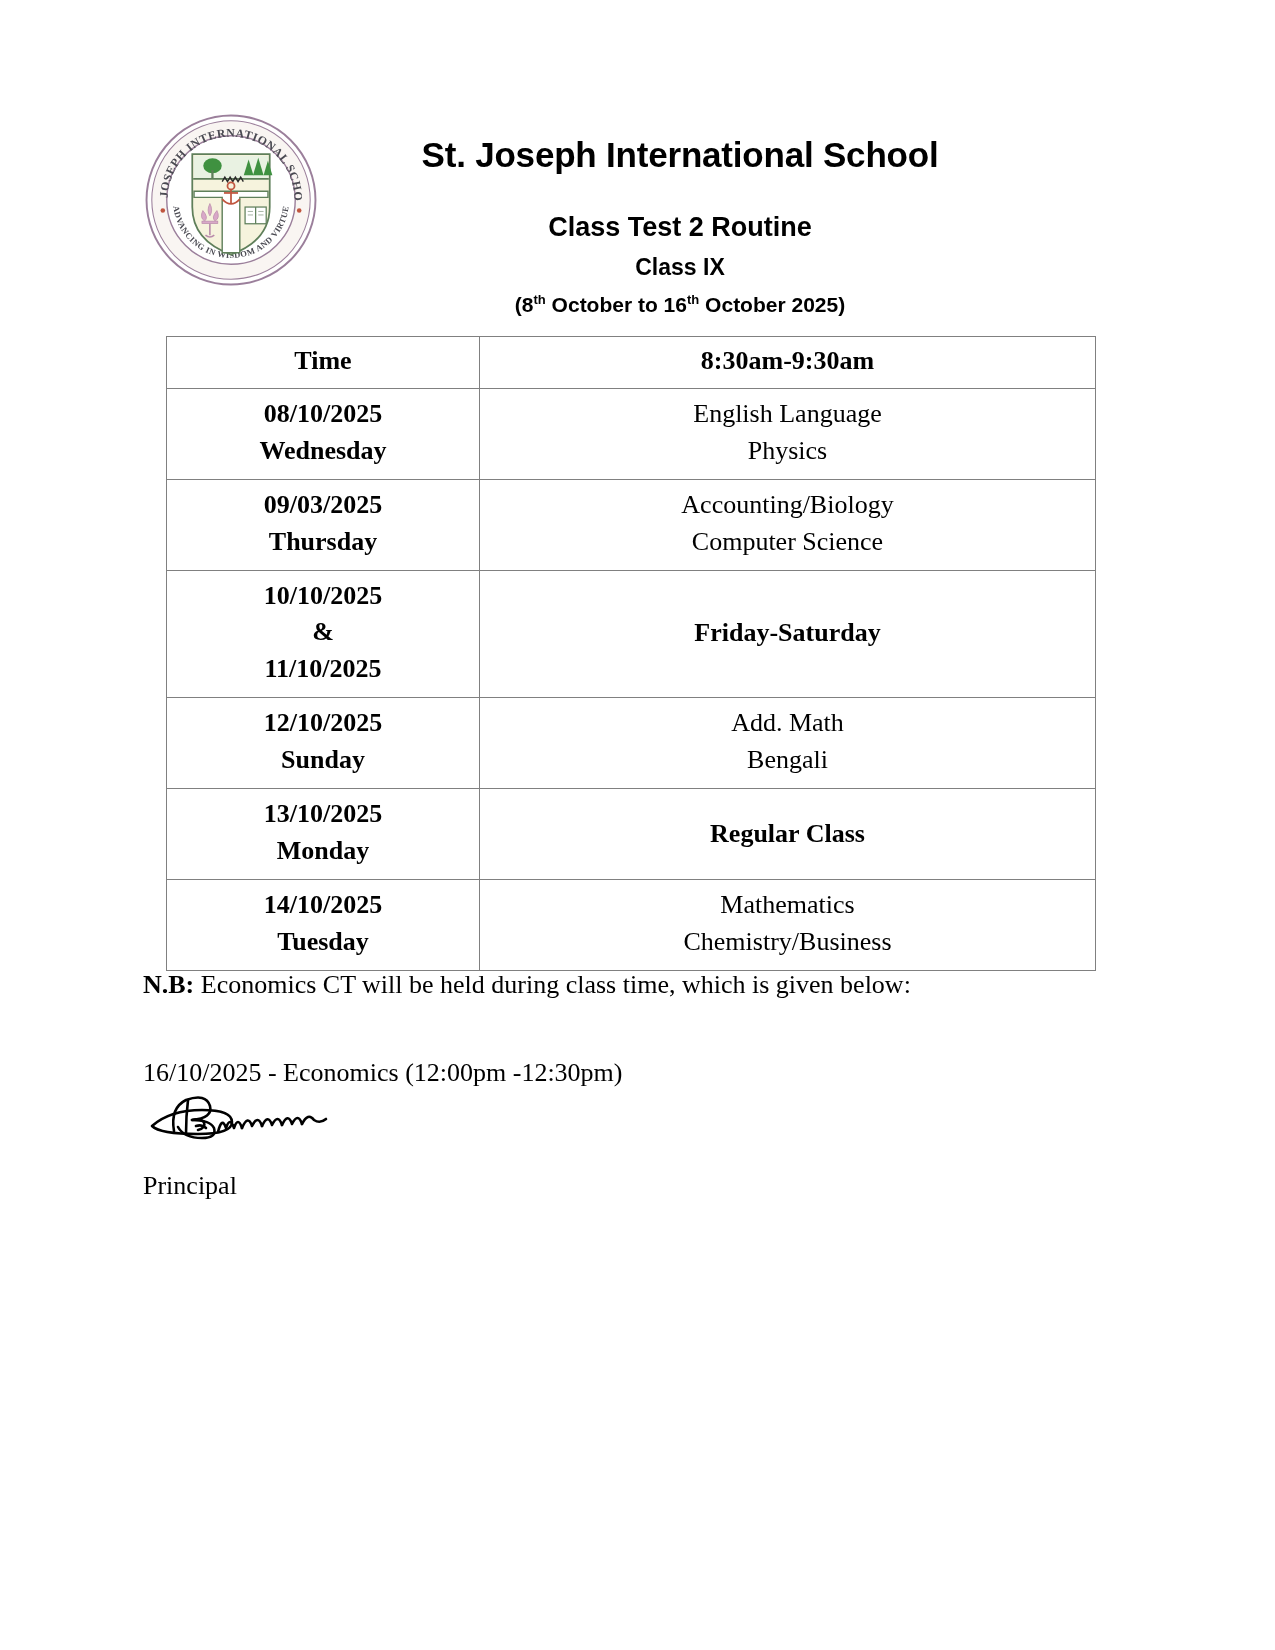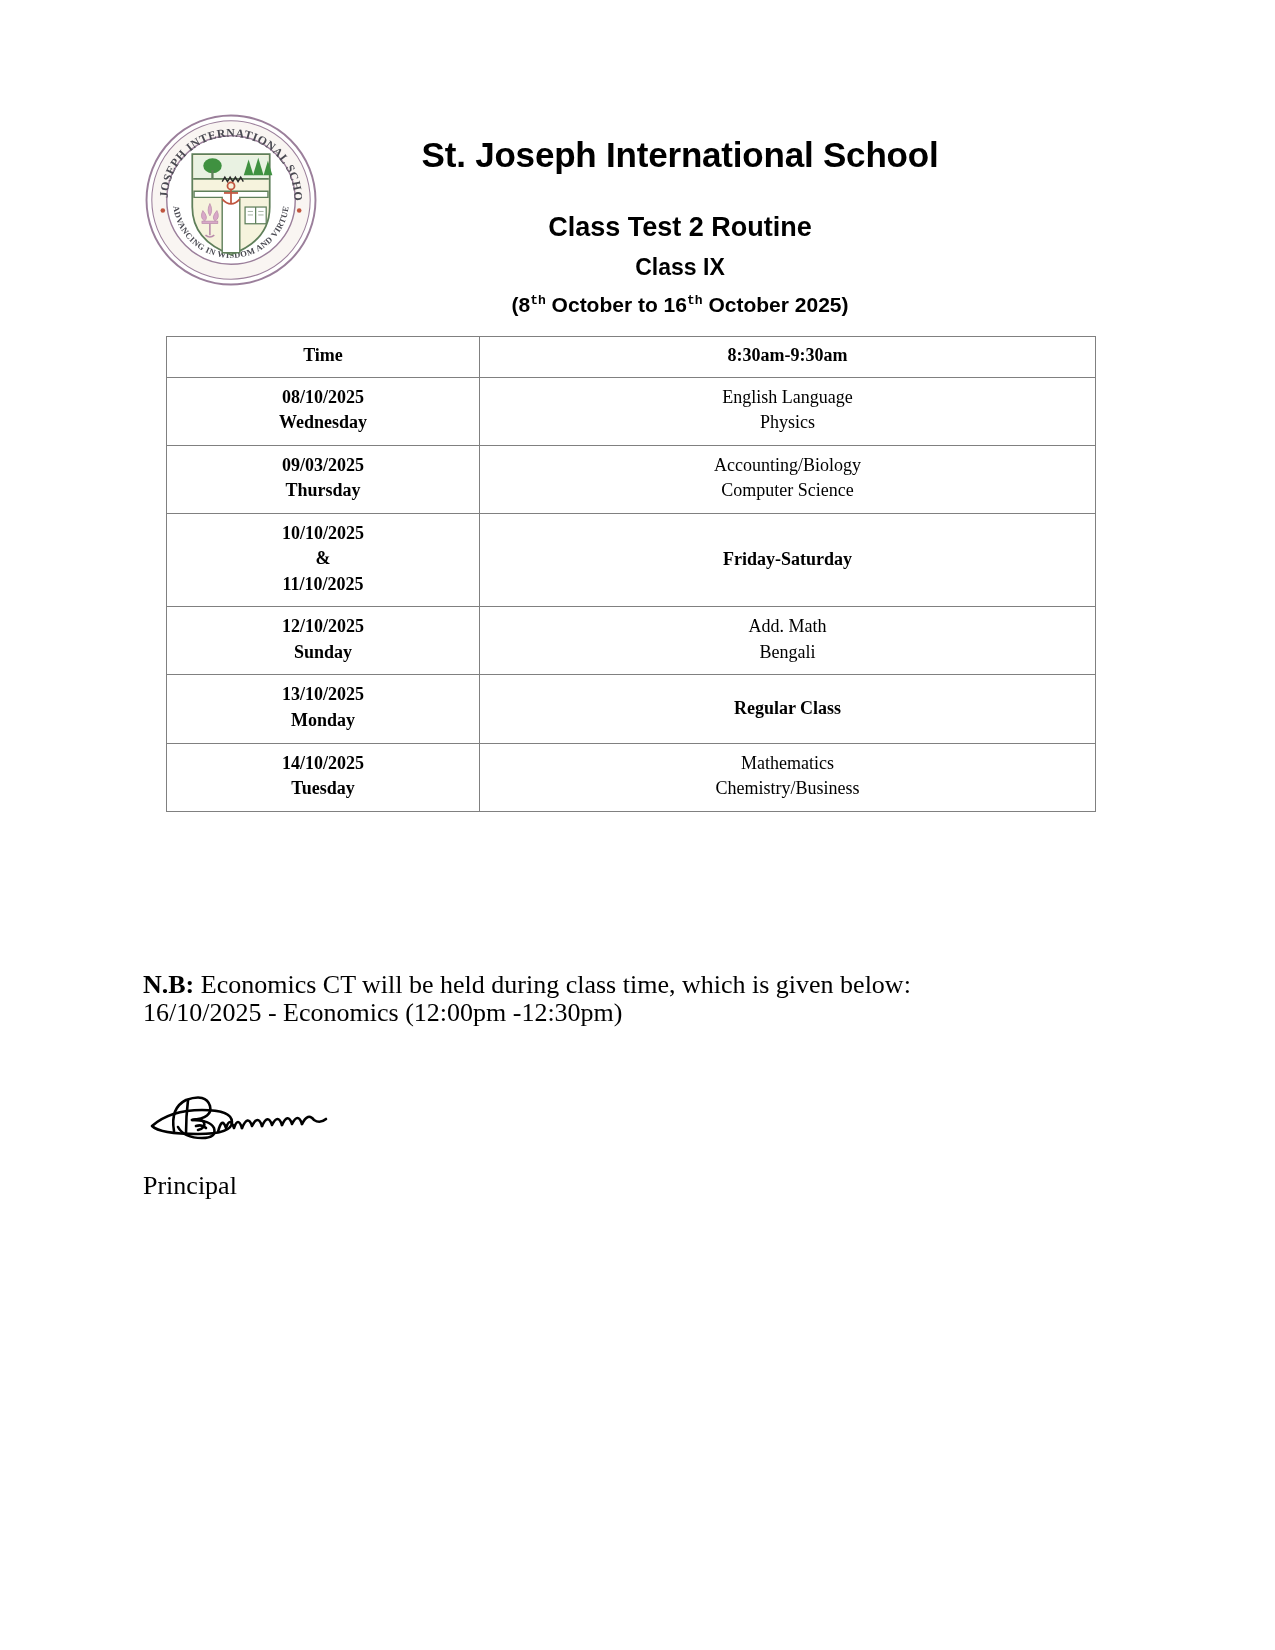--- a/index.html
+++ b/index.html
@@ -71,41 +71,40 @@
 
   .date-range {
     font-size: 21px;
     line-height: 1.2;
     margin-top: 11px;
   }
   .date-range sup {
     font-size: 0.62em;
     vertical-align: super;
     line-height: 0;
-    font-family: Liberation Mono, monospace;
   }
 
   
   .routine-table {
     position: absolute;
     left: 166px;
     top: 336px;
     width: 929px;
     border-collapse: collapse;
     table-layout: fixed;
   }
   .routine-table col.col-date { width: 313px; }
   .routine-table col.col-subject { width: 616px; }
 
   .routine-table td {
     border: 1px solid #808080;
     text-align: center;
     vertical-align: middle;
     padding: 0;
-    font-size: 18px;
+    font-size: 26px;
     line-height: 1.42;
     color: #000;
   }
   .routine-table tr.tall-row td { }
 
   .cell-pad {
     padding: 7px 6px 9px 6px;
   }
 
   .bold {
@@ -142,21 +141,21 @@
   .note .nb-label {
     font-weight: bold;
   }
   .note .nb-text {
     font-weight: normal;
   }
 
   .econ-line {
     position: absolute;
     left: 143px;
-    top: 996px;
+    top: 1056px;
     width: 1000px;
     font-size: 26px;
     line-height: 1.3;
     white-space: nowrap;
     font-weight: normal;
   }
 
   
   .signature-wrap {
     position: absolute;

